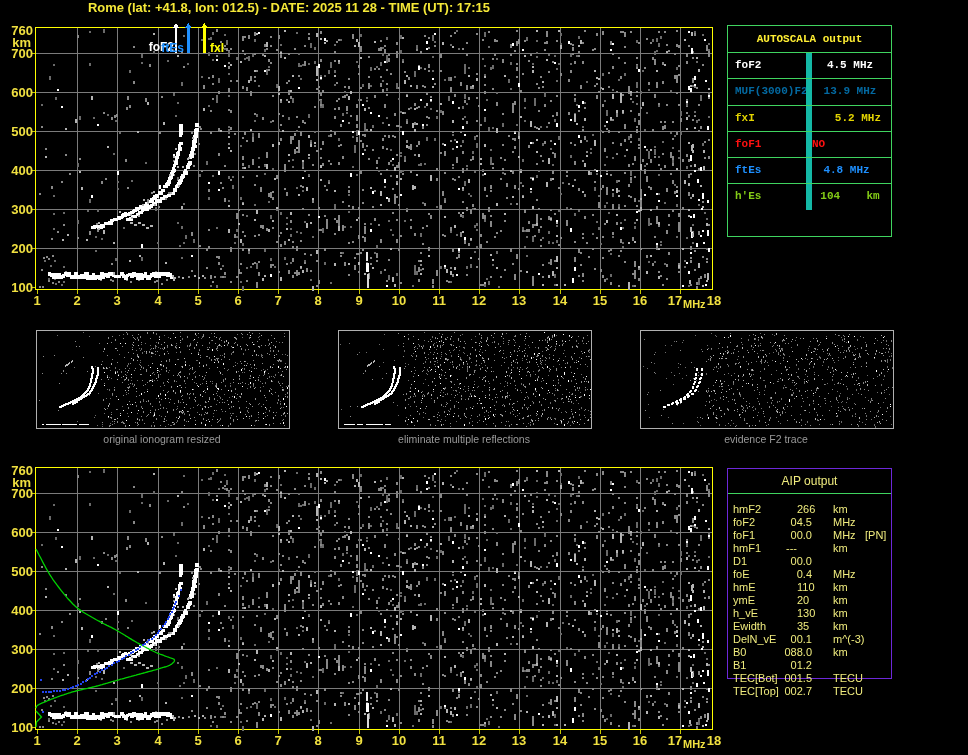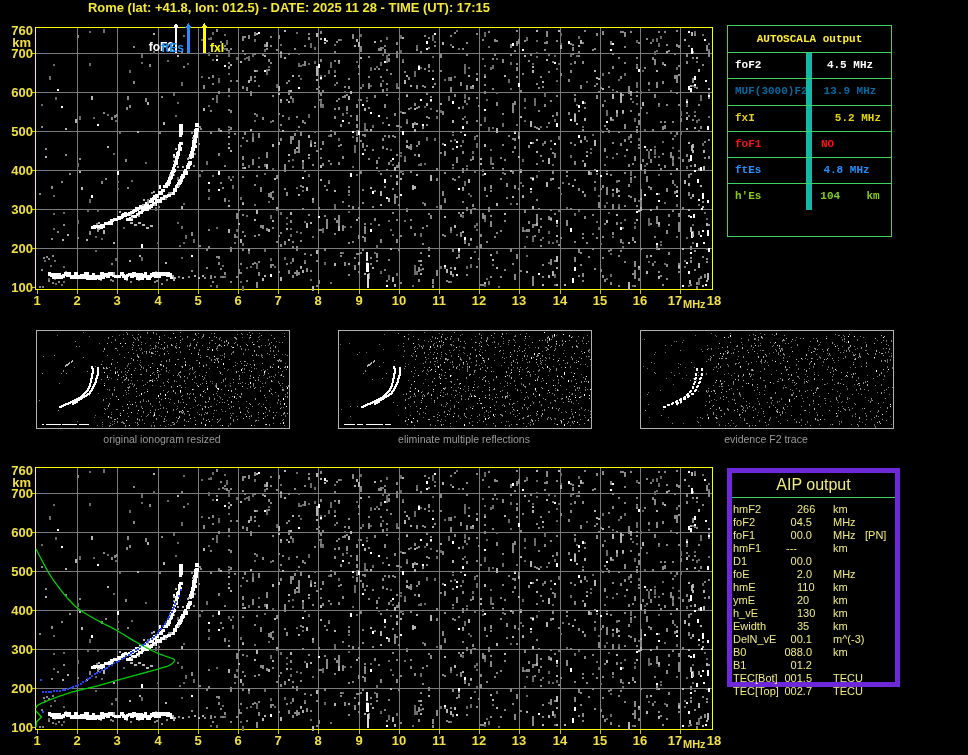--- a/index.html
+++ b/index.html
@@ -1,22 +1,22 @@
 <!DOCTYPE html>
 <html><head><meta charset="utf-8"><style>
 html,body{margin:0;padding:0;background:#000;width:968px;height:755px;overflow:hidden}
 #stage{position:absolute;left:0;top:0;width:968px;height:755px}
 #t1{position:absolute;left:727px;top:25px;width:163px;height:210px;border:1px solid #3fd45f;
  font-family:Liberation Mono, monospace;font-size:11px;font-weight:bold}
 #t1 .hdr{height:26px;line-height:26px;text-align:center;color:#ffee33;border-bottom:1px solid #3fd45f}
 #t1 .row{position:relative;height:25.3px;line-height:25px;border-bottom:1px solid #3fd45f}
 #t1 .lab{position:absolute;left:7px}
 #t1 .val{position:absolute;left:78px;width:76px;text-align:center;border-left:6px solid #14b8a6;height:25.3px}
-#t2{position:absolute;left:727px;top:468px;width:163px;height:209px;border:5px solid #6d28d9;
- font-family:"Liberation Sans",sans-serif;font-size:16px}
+#t2{position:absolute;left:727px;top:468px;width:163px;height:209px;border:1px solid #6d28d9;
+ font-family:"Liberation Sans",sans-serif;font-size:12px}
 #t2 .ahdr{height:24px;line-height:24px;text-align:center;color:#f0ec7e;border-bottom:1px solid #3fd45f}
 #t2rows{position:absolute;left:727px;top:503px;width:170px;font-family:"Liberation Sans",sans-serif;
  font-size:11px;color:#f0ec7e}
 .arow{position:relative;height:13px}
 .al{position:absolute;left:6px}
 .avd{position:absolute;left:54px;width:31px;text-align:right}
 .avi{position:absolute;left:70px;width:22px;text-align:left}
 .avs{position:absolute;left:59px}
 .au{position:absolute;left:106px}
 .ax{position:absolute;left:138px}
@@ -107,21 +107,21 @@
  <div class="row" style="color:#0369a1">
       <span class="lab">MUF(3000)F2</span>
       <span class="val">13.9 MHz</span>
     </div>
  <div class="row" style="color:#e3d400">
       <span class="lab">fxI</span>
       <span class="val" style="text-align:right;width:69px">5.2 MHz</span>
     </div>
  <div class="row" style="color:#ff1111">
       <span class="lab">foF1</span>
-      <span class="val" style="text-align:left;padding-left:9px">NO</span>
+      <span class="val" style="text-align:left;">NO</span>
     </div>
  <div class="row" style="color:#1e90ff">
       <span class="lab">ftEs</span>
       <span class="val" style="width:69px">4.8 MHz</span>
     </div>
  <div class="row" style="color:#84cc16;border-bottom:none">
       <span class="lab">h'Es</span>
       <span class="val">104&nbsp;&nbsp;&nbsp;&nbsp;km</span>
     </div>
 </div>
@@ -150,21 +150,21 @@
       <span class="al">hmF1</span>
       <span class="avs">---</span>
       <span class="au">km</span>
     </div>
     <div class="arow">
       <span class="al">D1</span>
       <span class="avd">00.0</span>
     </div>
     <div class="arow">
       <span class="al">foE</span>
-      <span class="avd">2.0</span>
+      <span class="avd">0.4</span>
       <span class="au">MHz</span>
     </div>
     <div class="arow">
       <span class="al">hmE</span>
       <span class="avi">110</span>
       <span class="au">km</span>
     </div>
     <div class="arow">
       <span class="al">ymE</span>
       <span class="avi">20</span>

